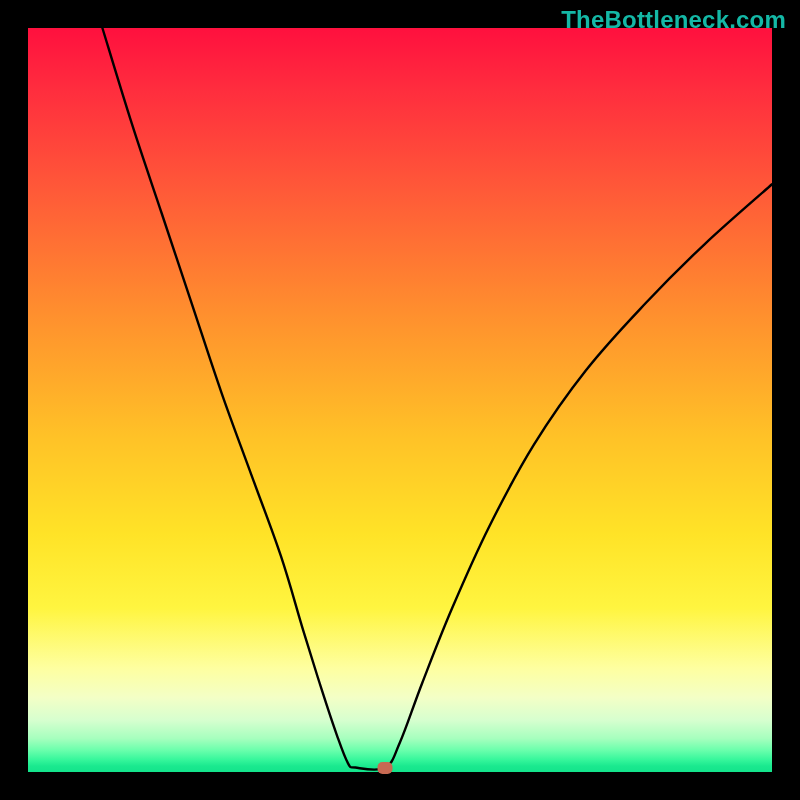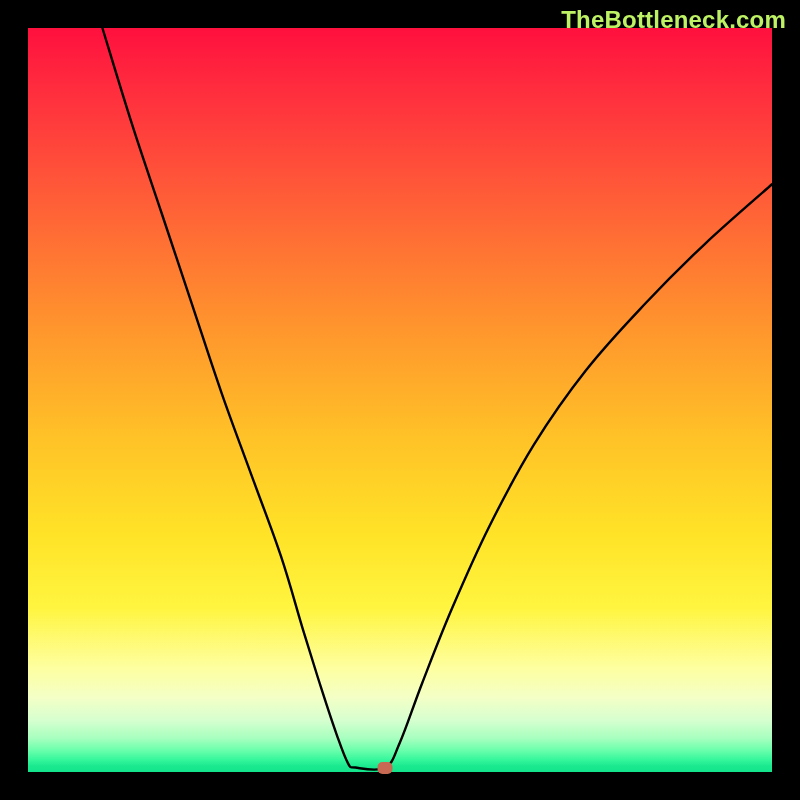--- a/index.html
+++ b/index.html
@@ -10,21 +10,21 @@
     height: 800px;
     background: #000;
   }
   .watermark {
     position: absolute;
     top: 6px;
     right: 14px;
     font-family: Arial, Helvetica, sans-serif;
     font-size: 24px;
     font-weight: 600;
-    color: #bef264;
+    color: #14b8a6;
     letter-spacing: 0.2px;
     z-index: 10;
   }
   .plot-area {
     position: absolute;
     left: 28px;
     top: 28px;
     width: 744px;
     height: 744px;
     

